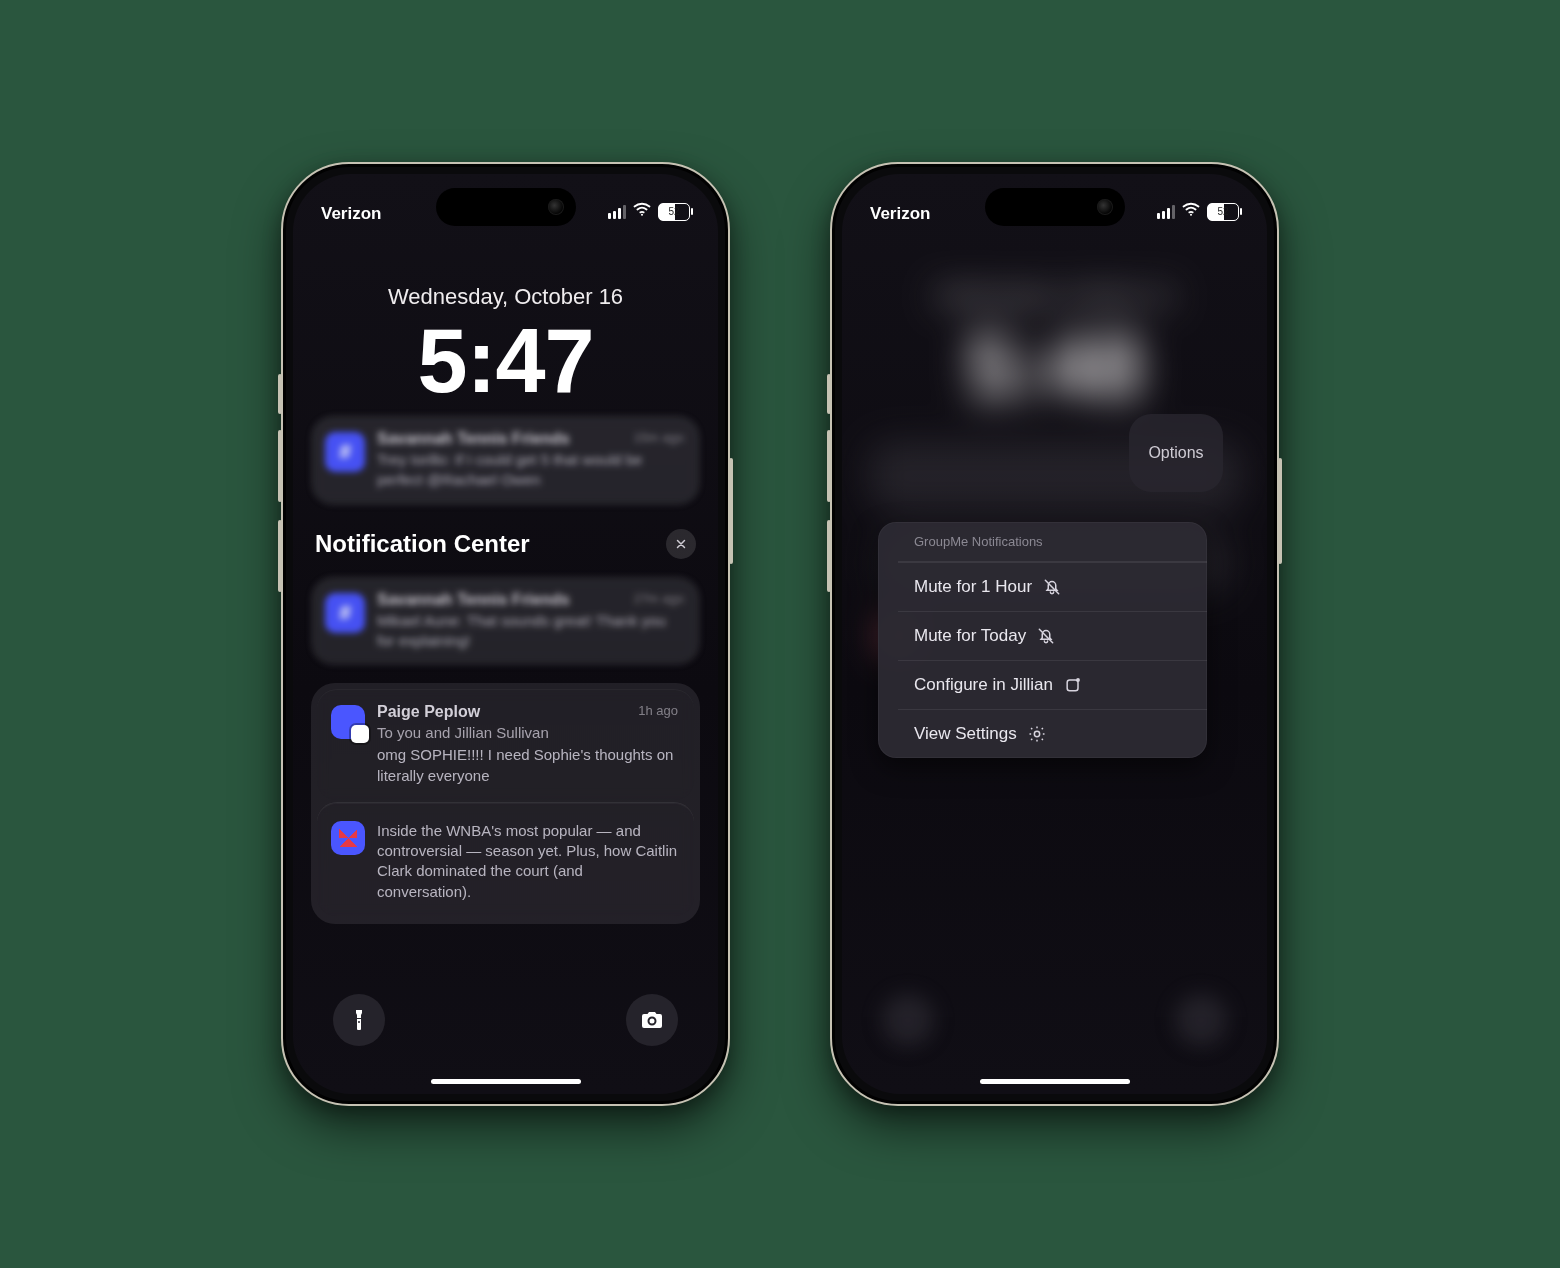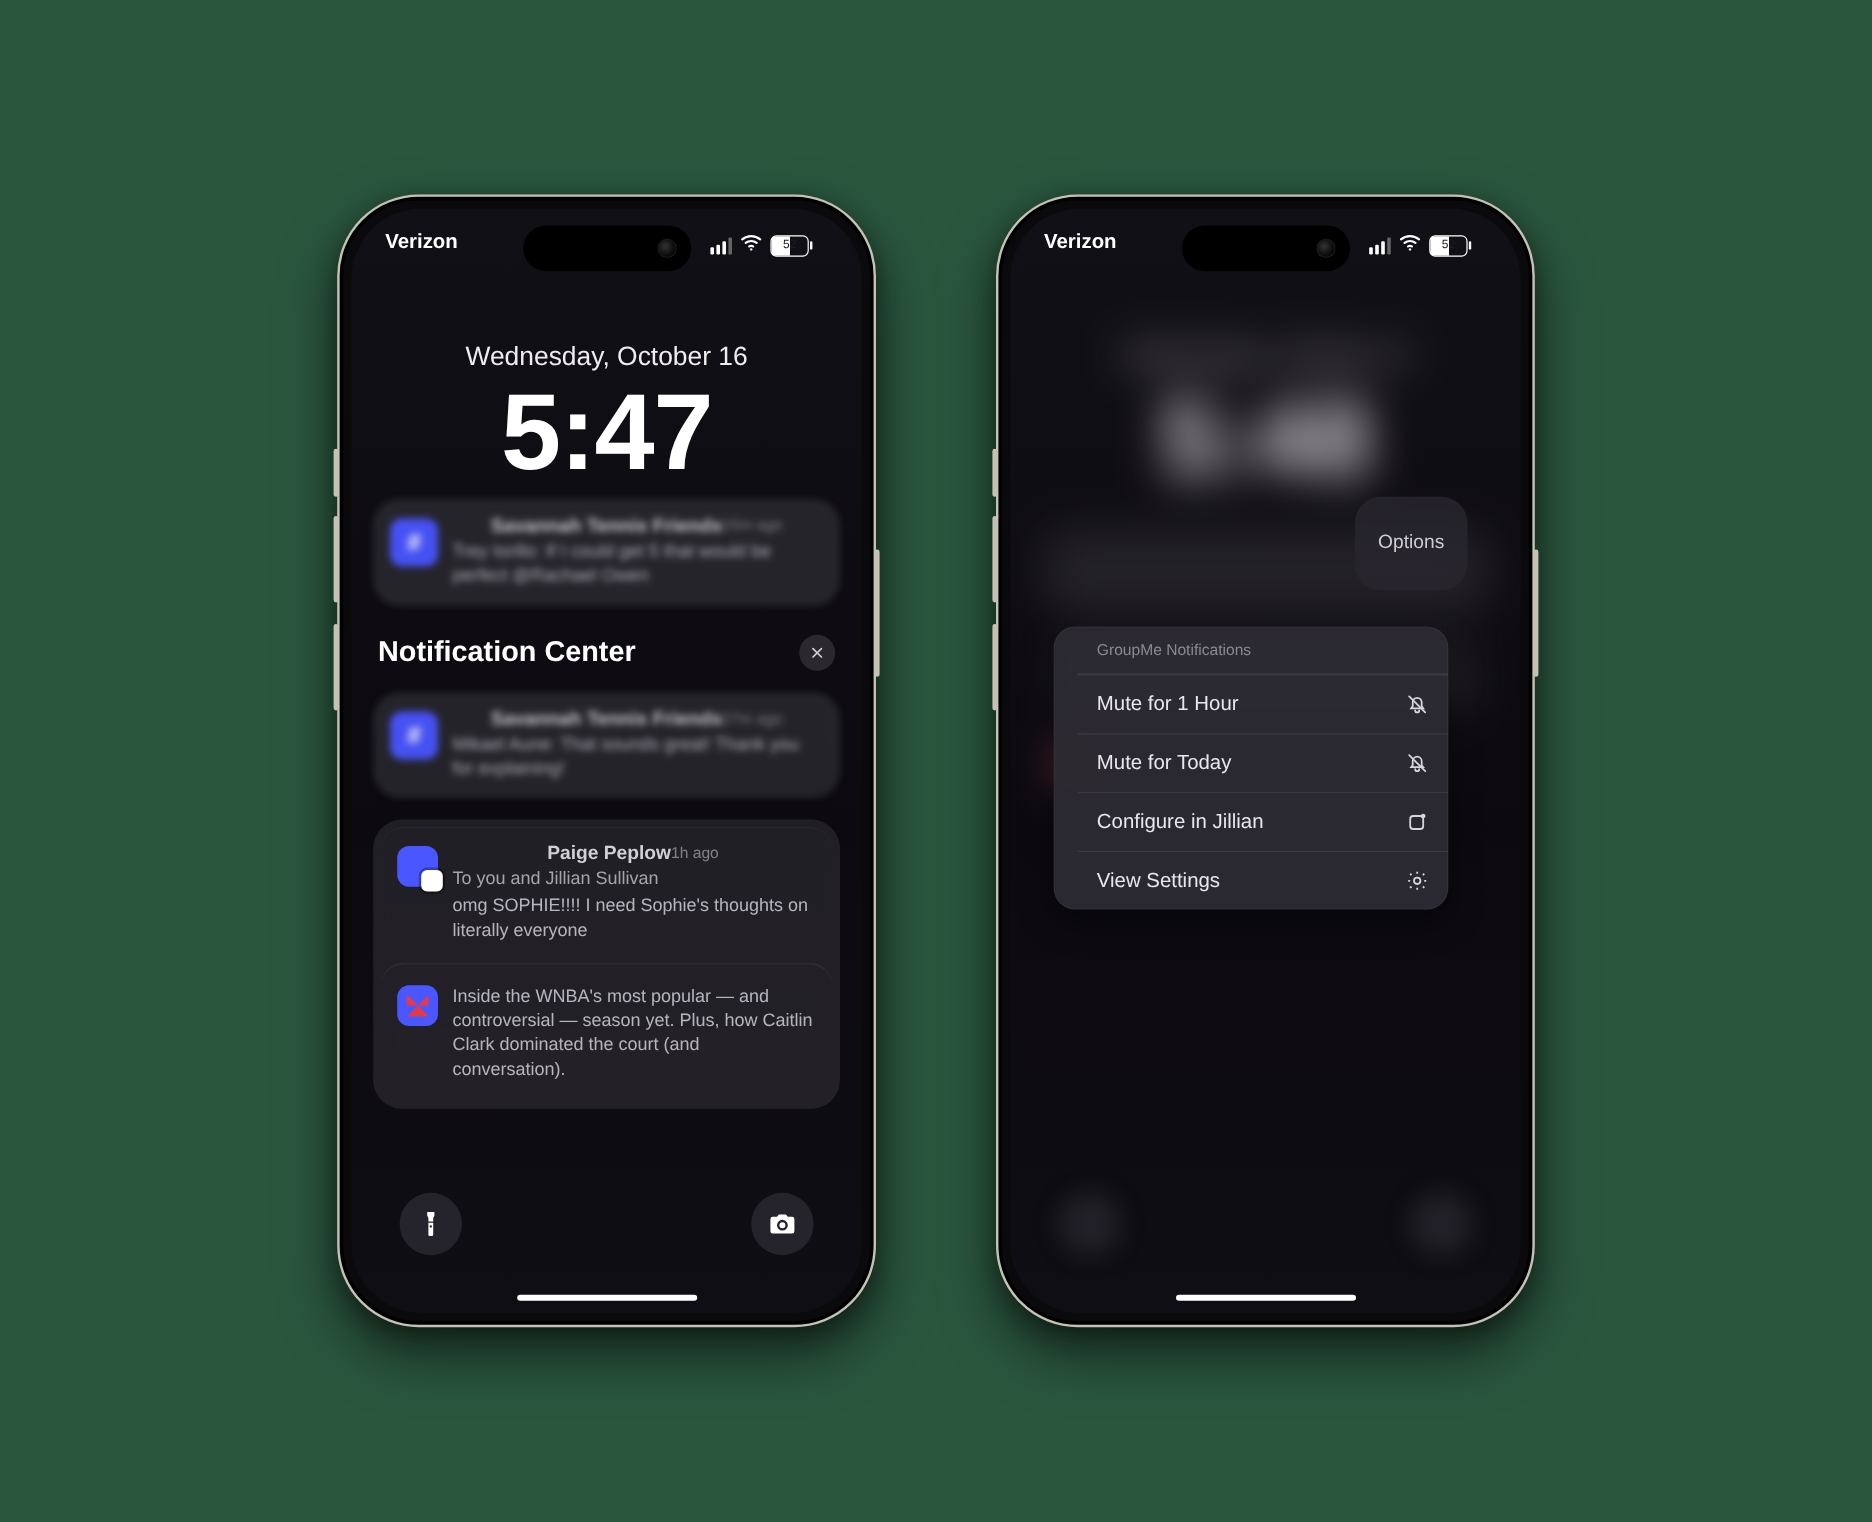--- a/index.html
+++ b/index.html
@@ -73,22 +73,22 @@
   }
   .lens{
     position:absolute;right:12px;top:50%;transform:translateY(-50%);
     width:16px;height:16px;border-radius:50%;
     background:radial-gradient(circle at 40% 40%, #333, #000 70%);
     box-shadow: inset 0 0 0 1px #1a1a1a;
   }
 
   
   .status{
-    position:absolute;top:18px;left:0;right:16px;height:32px;
-    display:flex;justify-content:space-between;align-items:flex-start;
+    position:absolute;top:18px;left:0;right:0;height:32px;
+    display:flex;justify-content:space-between;align-items:flex-end;
     padding:0 28px;font-size:17px;font-weight:600;color:#fff;z-index:3;
   }
   .status .right{display:flex;align-items:center;gap:6px}
   .bars{display:flex;align-items:flex-end;gap:2px}
   .bars i{width:3px;background:#fff;border-radius:1px;display:block}
   .bars i:nth-child(1){height:6px}
   .bars i:nth-child(2){height:8px}
   .bars i:nth-child(3){height:11px}
   .bars i:nth-child(4){height:14px;opacity:.35}
 
@@ -134,21 +134,21 @@
   .news-icon::before{content:"";position:absolute;inset:8px;background:
     linear-gradient(45deg,#e63946 50%, transparent 50%) top left/50% 50% no-repeat,
     linear-gradient(-45deg,#e63946 50%, transparent 50%) top right/50% 50% no-repeat,
     linear-gradient(-45deg,#e63946 50%, transparent 50%) bottom left/50% 50% no-repeat,
     linear-gradient(45deg,#e63946 50%, transparent 50%) bottom right/50% 50% no-repeat;}
   .avatar{background:radial-gradient(circle at 40% 40%,#7a5b4c,#3c2a22);border-radius:50%;position:relative}
   .avatar::after{content:"";position:absolute;right:-4px;bottom:-4px;width:18px;height:18px;background:#fff;border-radius:5px;
     box-shadow:0 0 0 2px rgba(0,0,0,.3);}
 
   .card .body{flex:1;min-width:0}
-  .card .row1{display:flex;justify-content:center;gap:0}
+  .card .row1{display:flex;justify-content:space-between;gap:0}
   .card .title{font-weight:600;font-size:16px;color:rgba(220,217,226,.95)}
   .card .time{font-size:13px;color:var(--muted)}
   .card .sub{font-size:15px;color:rgba(200,196,208,.9);margin-top:2px;line-height:1.35}
   .card .sub2{font-size:15px;color:rgba(190,186,198,.85);margin-top:2px;line-height:1.35}
 
   .section-head{
     display:flex;align-items:center;justify-content:space-between;color:#fff;margin:6px 4px 0;
   }
   .section-head h2{font-size:24px;margin:0;font-weight:600}
   .closebtn{
@@ -195,21 +195,21 @@
   }
 
   .sheet{
     position:absolute;left:36px;right:60px;top:348px;z-index:5;
     background:rgba(44,42,50,.96);border-radius:18px;overflow:hidden;
     box-shadow:0 10px 26px rgba(0,0,0,.5), inset 0 0 0 1px rgba(255,255,255,0.04);
     padding-left:20px;
   }
   .sheet .hdr{padding:12px 16px;color:var(--subtle);font-size:13px;border-bottom:1px solid var(--divider)}
   .sheet .item{
-    display:flex;justify-content:space-between;align-items:center;gap:10px;padding:14px 16px;
+    display:flex;justify-content:flex-start;align-items:center;gap:10px;padding:14px 16px;
     color:#e9e7ee;font-size:17px;border-top:1px solid var(--divider);
   }
   .sheet .item:first-of-type{border-top:none}
   .sheet .item.danger{color:var(--danger)}
   .sheet .ic{width:20px;height:20px;flex:0 0 20px;display:flex;align-items:center;justify-content:center;color:#d7d4de}
 
 </style>
 </head>
 <body>
 

